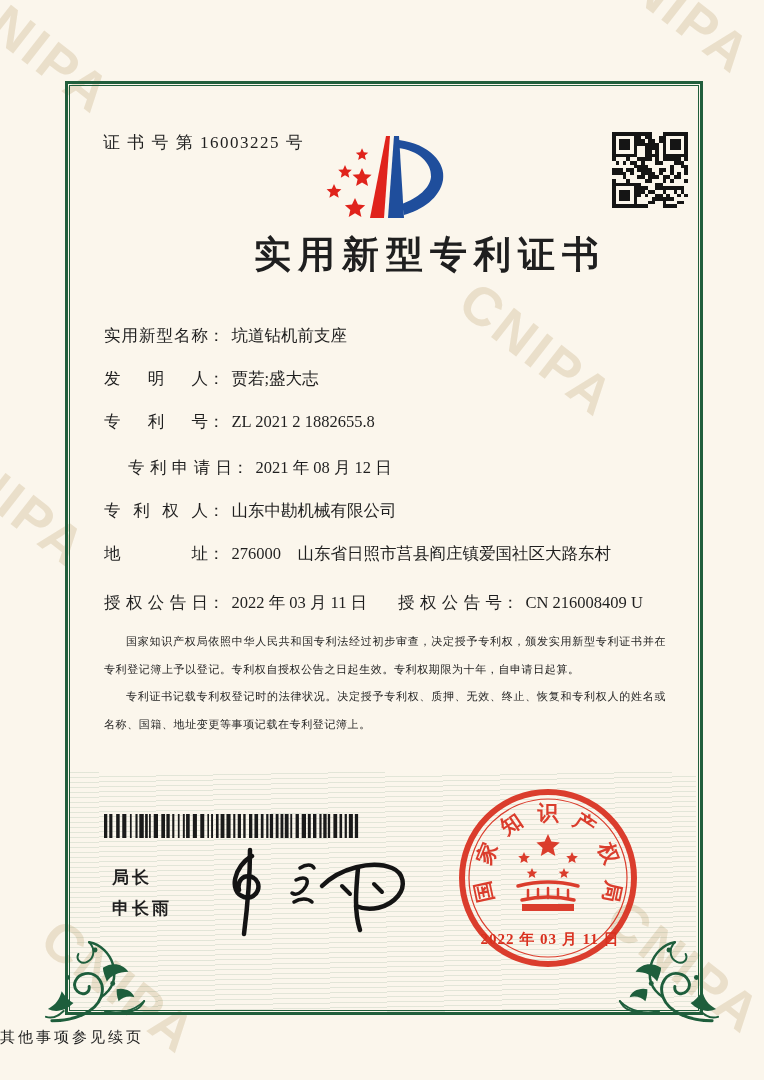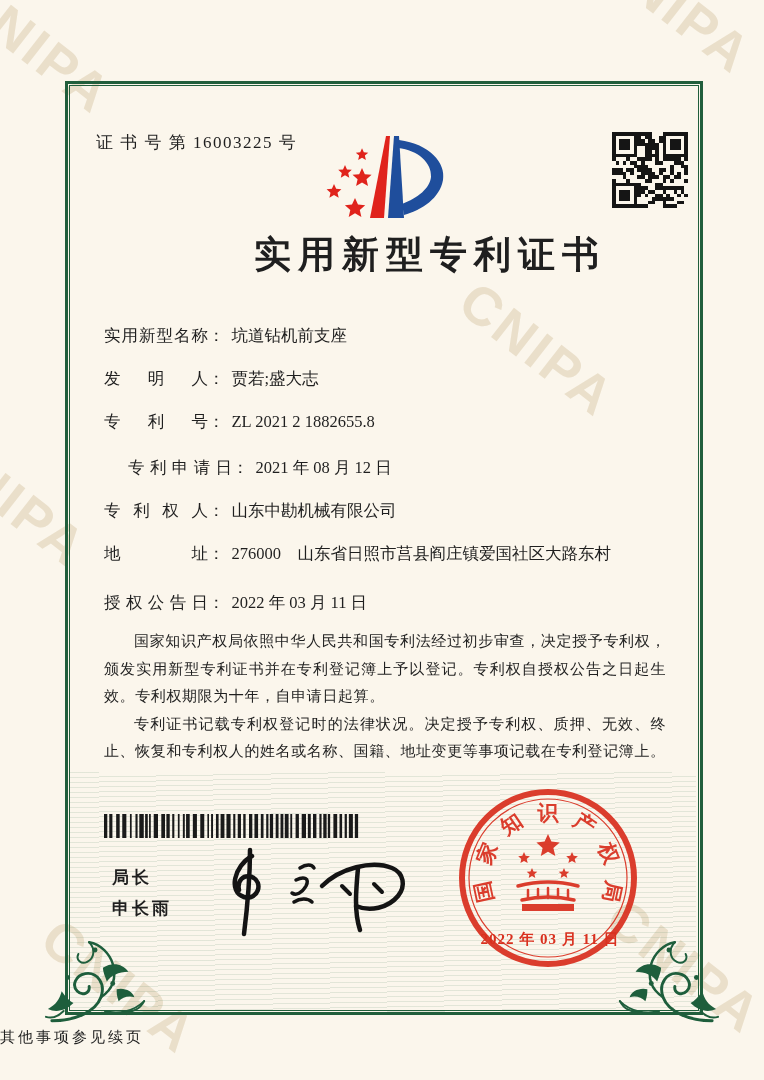--- a/index.html
+++ b/index.html
@@ -30,37 +30,37 @@
   }
   .frame-inner{position:absolute;inset:1px;border:1px solid var(--frame-green);}
   .guilloche{
     position:absolute;left:70px;top:772px;width:626px;height:240px;z-index:1;
     background:repeating-linear-gradient(179deg, rgba(46,110,70,0.12) 0 1px, transparent 1px 5px);
   }
   .ornament{position:absolute;z-index:3;width:108px;height:94px;}
   .ornament.left{left:44px;top:934px;}
   .ornament.right{left:612px;top:934px;transform:scaleX(-1);}
   
-  .cert-no{position:absolute;left:96px;top:131px;font-size:17px;letter-spacing:1.5px;z-index:2;}
+  .cert-no{position:absolute;left:103px;top:131px;font-size:17px;letter-spacing:1.5px;z-index:2;}
   .logo{position:absolute;left:312px;top:118px;width:160px;height:110px;z-index:2;}
   .qr{position:absolute;left:612px;top:132px;width:76px;height:76px;z-index:2;}
   .title{
     position:absolute;left:0;top:230px;width:100%;text-align:center;z-index:2;
     font-size:37px;font-weight:600;letter-spacing:7px;margin-left:48px;
   }
   
   .fields{position:absolute;left:104px;top:0;width:562px;z-index:2;font-size:16.5px;}
   .frow{position:absolute;left:0;white-space:nowrap;}
   .flabel{display:inline-block;width:104px;text-align:justify;text-align-last:justify;vertical-align:bottom;}
   .fcolon{display:inline-block;margin-right:7px;}
   .grant2{position:absolute;left:294px;top:0;white-space:nowrap;}
   
   .paras{
     position:absolute;left:104px;top:628px;width:562px;z-index:2;
-    font-size:15px;line-height:27.5px;letter-spacing:0.6px;text-align:justify;
+    font-size:11px;line-height:27.5px;letter-spacing:0.6px;text-align:justify;
   }
   .paras p{margin:0;text-indent:2em;}
   
   .barcode{position:absolute;left:104px;top:814px;width:258px;height:24px;z-index:2;}
   .signer{
     position:absolute;left:112px;z-index:2;font-family:Liberation Mono, monospace;
     font-size:17px;font-weight:600;letter-spacing:3px;
   }
   .signer.t1{top:866px;}
   .signer.t2{top:897px;}
@@ -413,20 +413,23 @@
       <span class="flabel">专利申请日</span><span class="fcolon">：</span><span>2021 年 08 月 12 日</span>
     </div>
     <div class="frow" style="top:500px;">
       <span class="flabel">专利权人</span><span class="fcolon">：</span><span>山东中勘机械有限公司</span>
     </div>
     <div class="frow" style="top:543px;">
       <span class="flabel">地址</span><span class="fcolon">：</span><span>276000　山东省日照市莒县阎庄镇爱国社区大路东村</span>
     </div>
     <div class="frow" style="top:592px;width:562px;">
       <span class="flabel">授权公告日</span><span class="fcolon">：</span><span>2022 年 03 月 11 日</span>
+      <span class="grant2">
+        <span class="flabel">授权公告号</span><span class="fcolon">：</span><span>CN 216008409 U</span>
+      </span>
     </div>
   </div>
 
   <div class="paras">
     <p>国家知识产权局依照中华人民共和国专利法经过初步审查，决定授予专利权，颁发实用新型专利证书并在专利登记簿上予以登记。专利权自授权公告之日起生效。专利权期限为十年，自申请日起算。</p>
     <p>专利证书记载专利权登记时的法律状况。决定授予专利权、质押、无效、终止、恢复和专利权人的姓名或名称、国籍、地址变更等事项记载在专利登记簿上。</p>
   </div>
 
   <svg class="barcode" id="barcode-svg" viewBox="0 0 258 24" preserveAspectRatio="none">
       <rect x="0" y="0" width="3.2911681663244963" height="24" fill="#1a1a1a"></rect>

